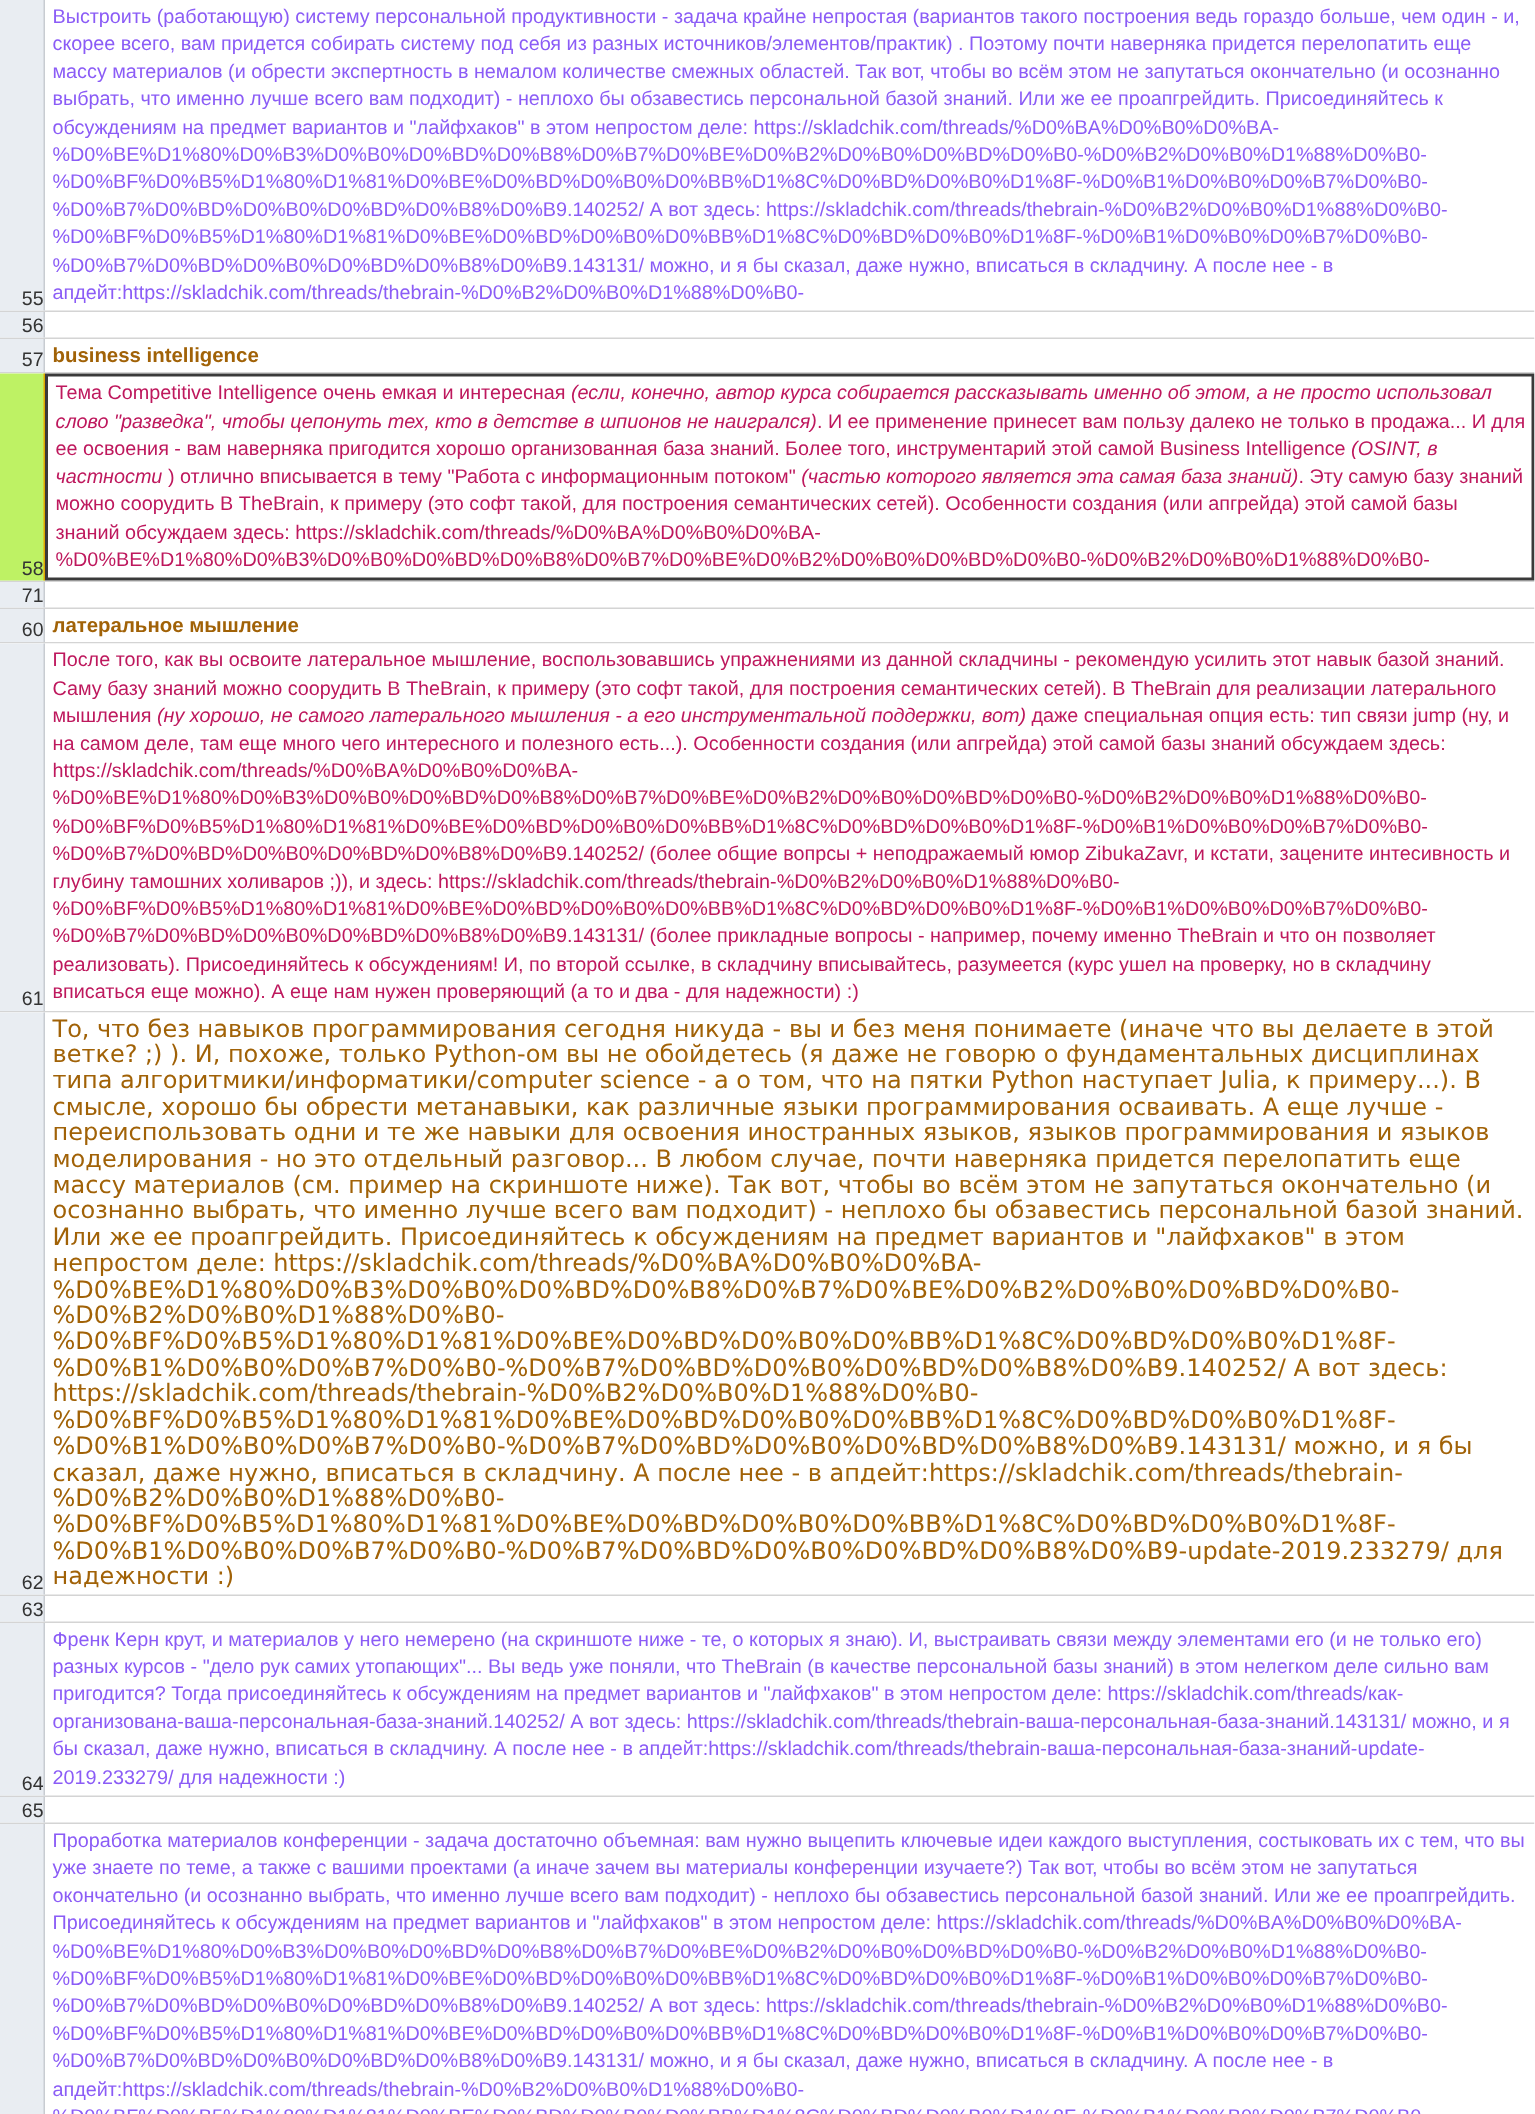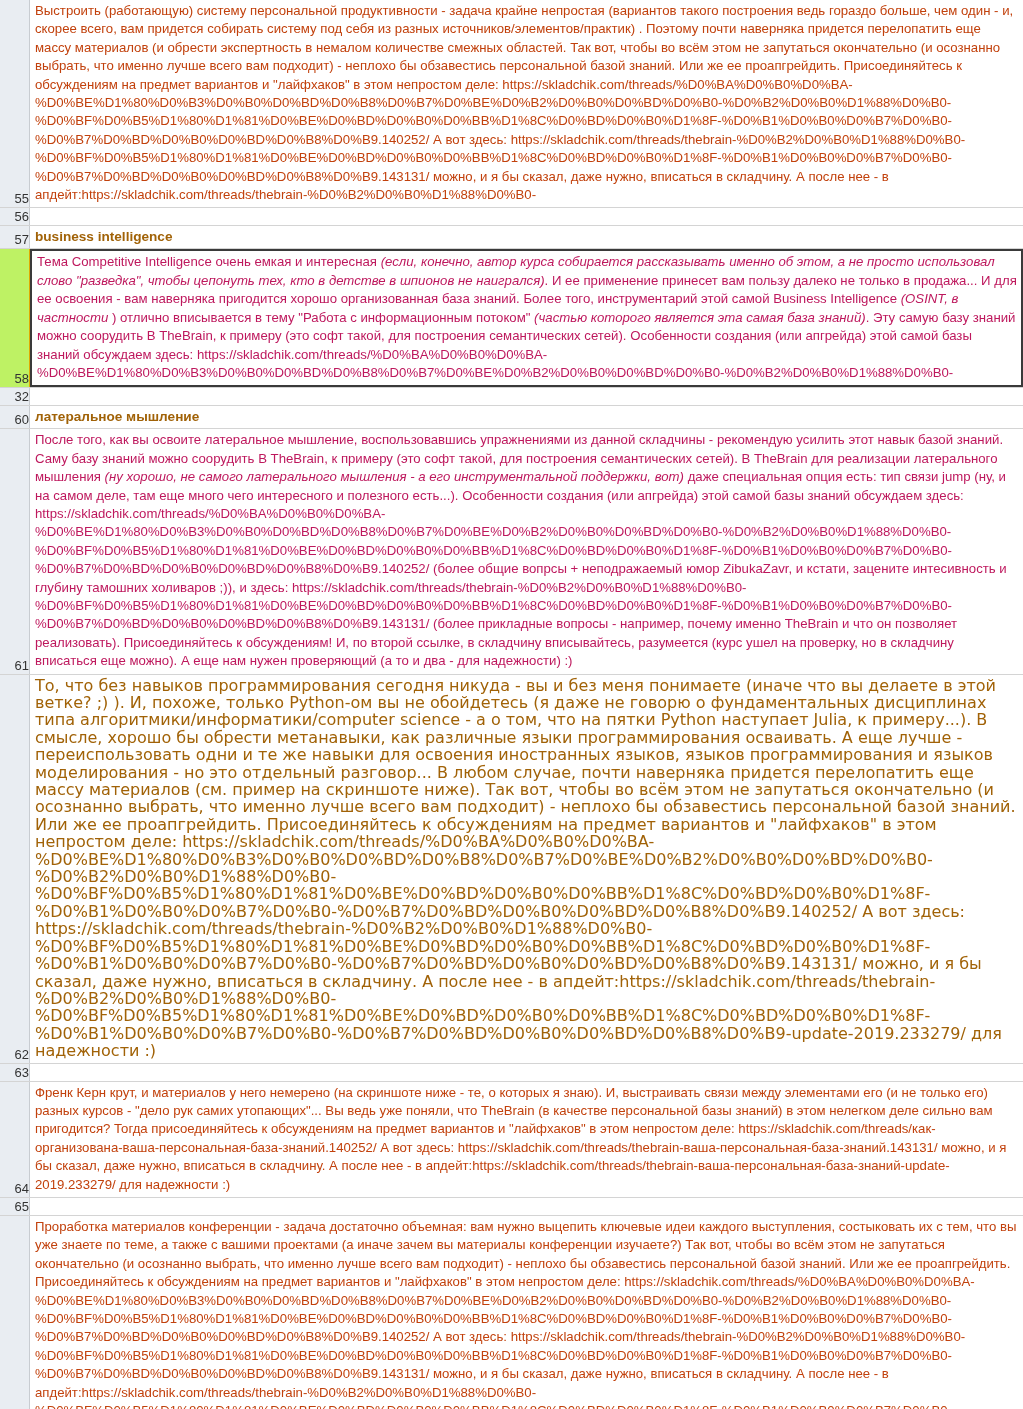--- a/index.html
+++ b/index.html
@@ -43,21 +43,21 @@
   }
   .cell{
     flex:1;
     box-sizing:border-box;
     padding:2px 4px 3px 5px;
     overflow:hidden;
     min-width:0;
   }
   
   .t-blue{
-    color:#c2410c;
+    color:#8b5cf6;
     font-size:13.2px;
     line-height:18.4px;
     word-wrap:break-word;
     overflow-wrap:break-word;
   }
   .t-blue2{
     color:#a16207;
     font-size:16px;
     line-height:17.4px;
     font-family:"DejaVu Sans",sans-serif;
@@ -102,21 +102,21 @@
     </div>
     <div class="row">
       <div class="rowhdr">57</div>
       <div class="cell t-head">business intelligence</div>
     </div>
     <div class="row selrow">
       <div class="rowhdr selected">58</div>
       <div class="cell t-dark"><span>Тема Competitive Intelligence очень емкая и интересная </span><i>(если, конечно, автор курса собирается рассказывать именно об этом, а не просто использовал слово "разведка", чтобы цепонуть тех, кто в детстве в шпионов не наигрался)</i><span>.  И ее применение принесет вам пользу далеко не только в продажа...  И для ее освоения - вам наверняка пригодится хорошо организованная база знаний. Более того, инструментарий этой самой Business Intelligence </span><i>(OSINT, в частности </i><span>) отлично вписывается в тему "Работа с информационным потоком" </span><i>(частью которого является эта самая база знаний)</i><span>. Эту самую базу знаний можно соорудить В TheBrain, к примеру (это софт такой, для построения семантических сетей). Особенности создания (или апгрейда) этой самой базы знаний обсуждаем здесь: https://skladchik.com/threads/%D0%BA%D0%B0%D0%BA-%D0%BE%D1%80%D0%B3%D0%B0%D0%BD%D0%B8%D0%B7%D0%BE%D0%B2%D0%B0%D0%BD%D0%B0-%D0%B2%D0%B0%D1%88%D0%B0-</span></div>
     </div>
     <div class="row">
-      <div class="rowhdr">32</div>
+      <div class="rowhdr">71</div>
       <div class="cell empty-cell"></div>
     </div>
     <div class="row">
       <div class="rowhdr">60</div>
       <div class="cell t-head">латеральное мышление</div>
     </div>
     <div class="row">
       <div class="rowhdr">61</div>
       <div class="cell t-dark"><span> После того, как вы освоите латеральное мышление, воспользовавшись упражнениями из данной складчины - рекомендую усилить этот навык базой знаний. Саму базу знаний можно соорудить В TheBrain, к примеру (это софт такой, для построения семантических сетей). В TheBrain для реализации латерального мышления </span><i>(ну хорошо, не самого латерального мышления - а его инструментальной поддержки, вот)</i><span> даже специальная опция есть: тип связи jump (ну, и на самом деле, там еще много чего интересного и полезного есть...). Особенности создания (или апгрейда) этой самой базы знаний обсуждаем здесь: https://skladchik.com/threads/%D0%BA%D0%B0%D0%BA-%D0%BE%D1%80%D0%B3%D0%B0%D0%BD%D0%B8%D0%B7%D0%BE%D0%B2%D0%B0%D0%BD%D0%B0-%D0%B2%D0%B0%D1%88%D0%B0-%D0%BF%D0%B5%D1%80%D1%81%D0%BE%D0%BD%D0%B0%D0%BB%D1%8C%D0%BD%D0%B0%D1%8F-%D0%B1%D0%B0%D0%B7%D0%B0-%D0%B7%D0%BD%D0%B0%D0%BD%D0%B8%D0%B9.140252/ (более общие вопрсы + неподражаемый юмор ZibukaZavr, и кстати, зацените интесивность и глубину тамошних холиваров ;)), и здесь: https://skladchik.com/threads/thebrain-%D0%B2%D0%B0%D1%88%D0%B0-%D0%BF%D0%B5%D1%80%D1%81%D0%BE%D0%BD%D0%B0%D0%BB%D1%8C%D0%BD%D0%B0%D1%8F-%D0%B1%D0%B0%D0%B7%D0%B0-%D0%B7%D0%BD%D0%B0%D0%BD%D0%B8%D0%B9.143131/ (более прикладные вопросы - например, почему именно TheBrain и что он позволяет реализовать). Присоединяйтесь к обсуждениям! И, по второй ссылке, в складчину вписывайтесь, разумеется (курс ушел на проверку, но в складчину вписаться еще можно). А еще нам нужен проверяющий (а то и два - для надежности) :)</span></div>
     </div>

